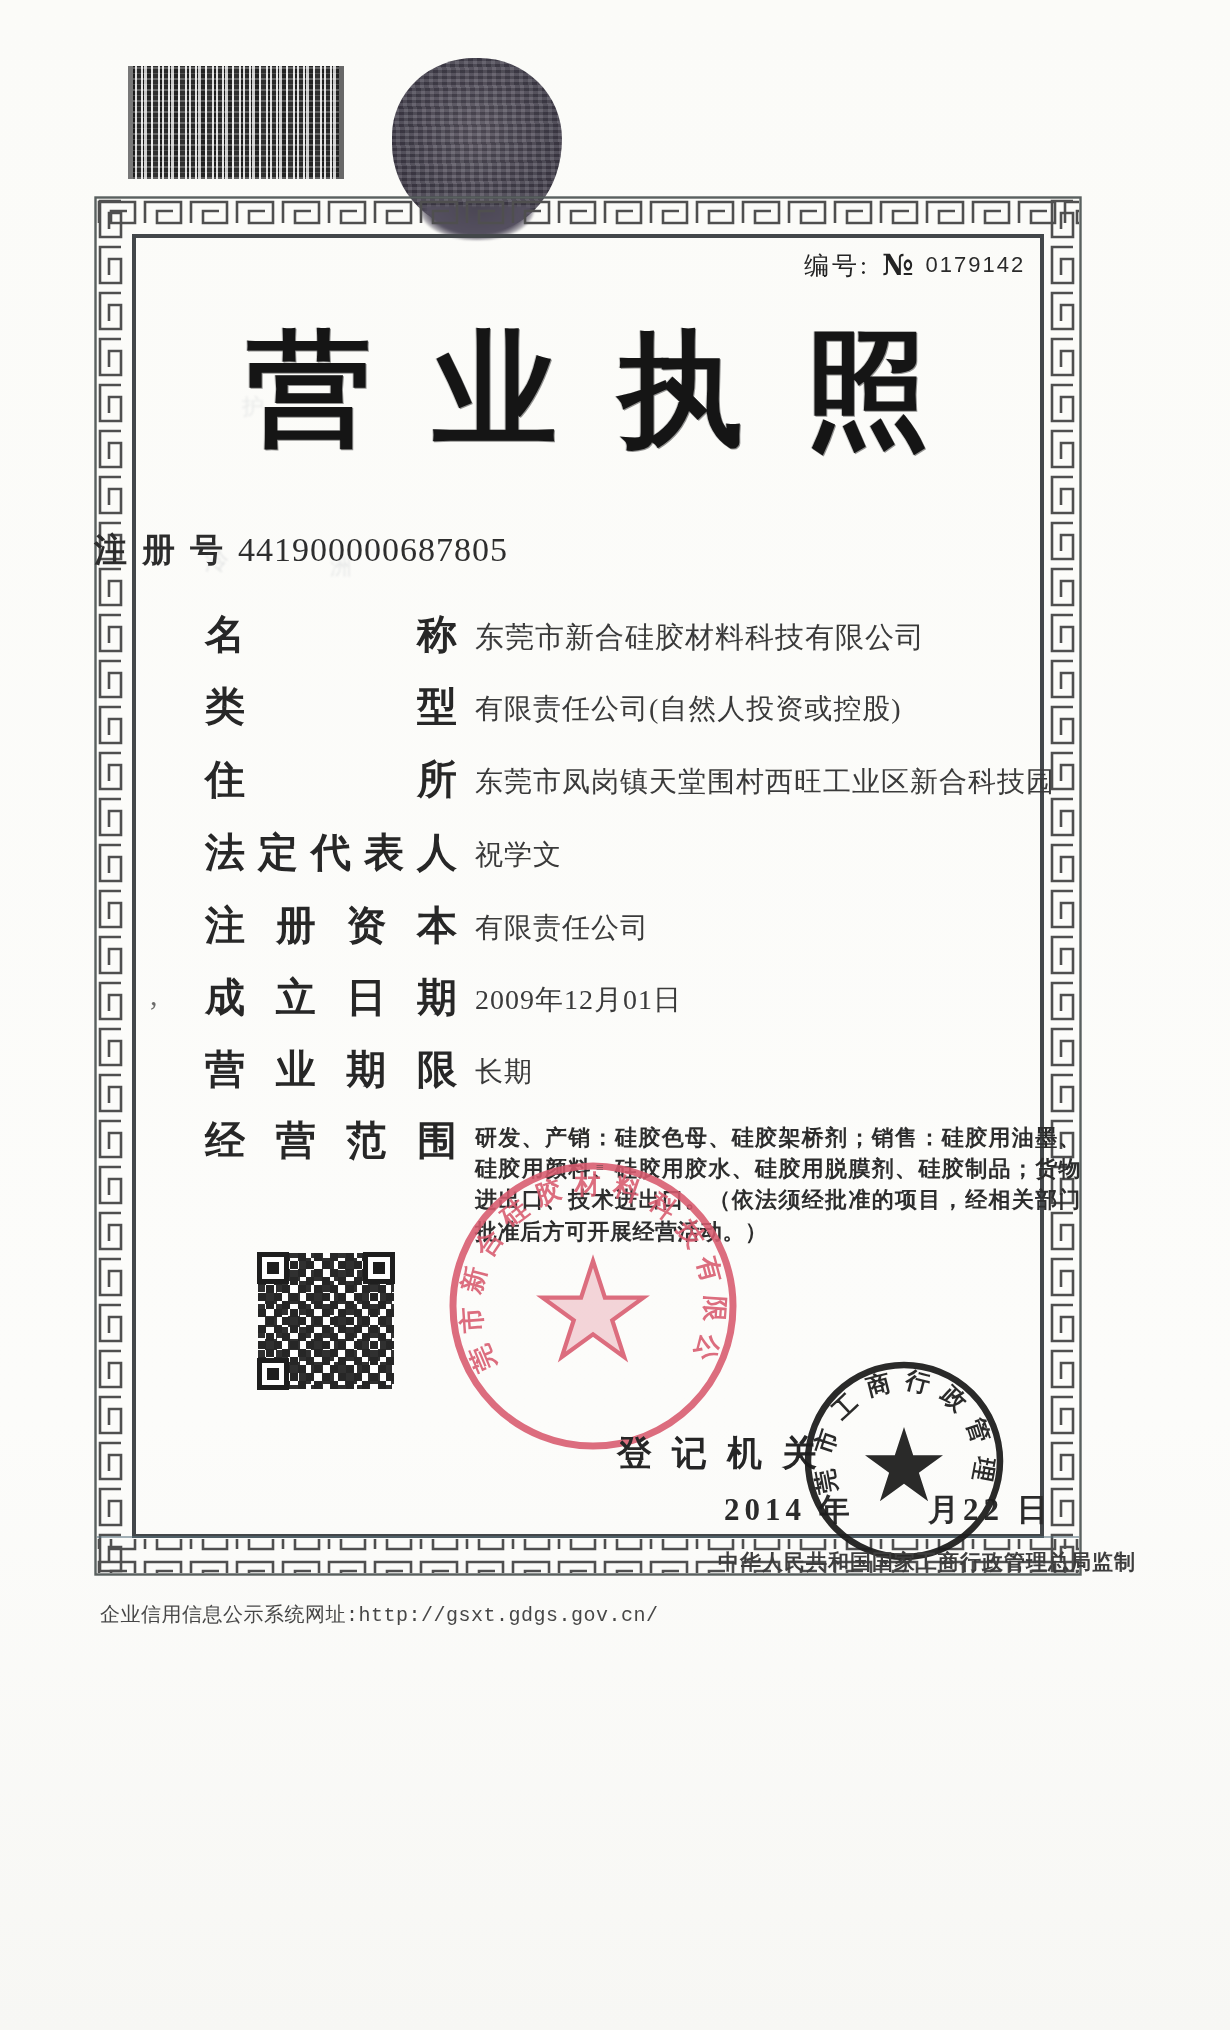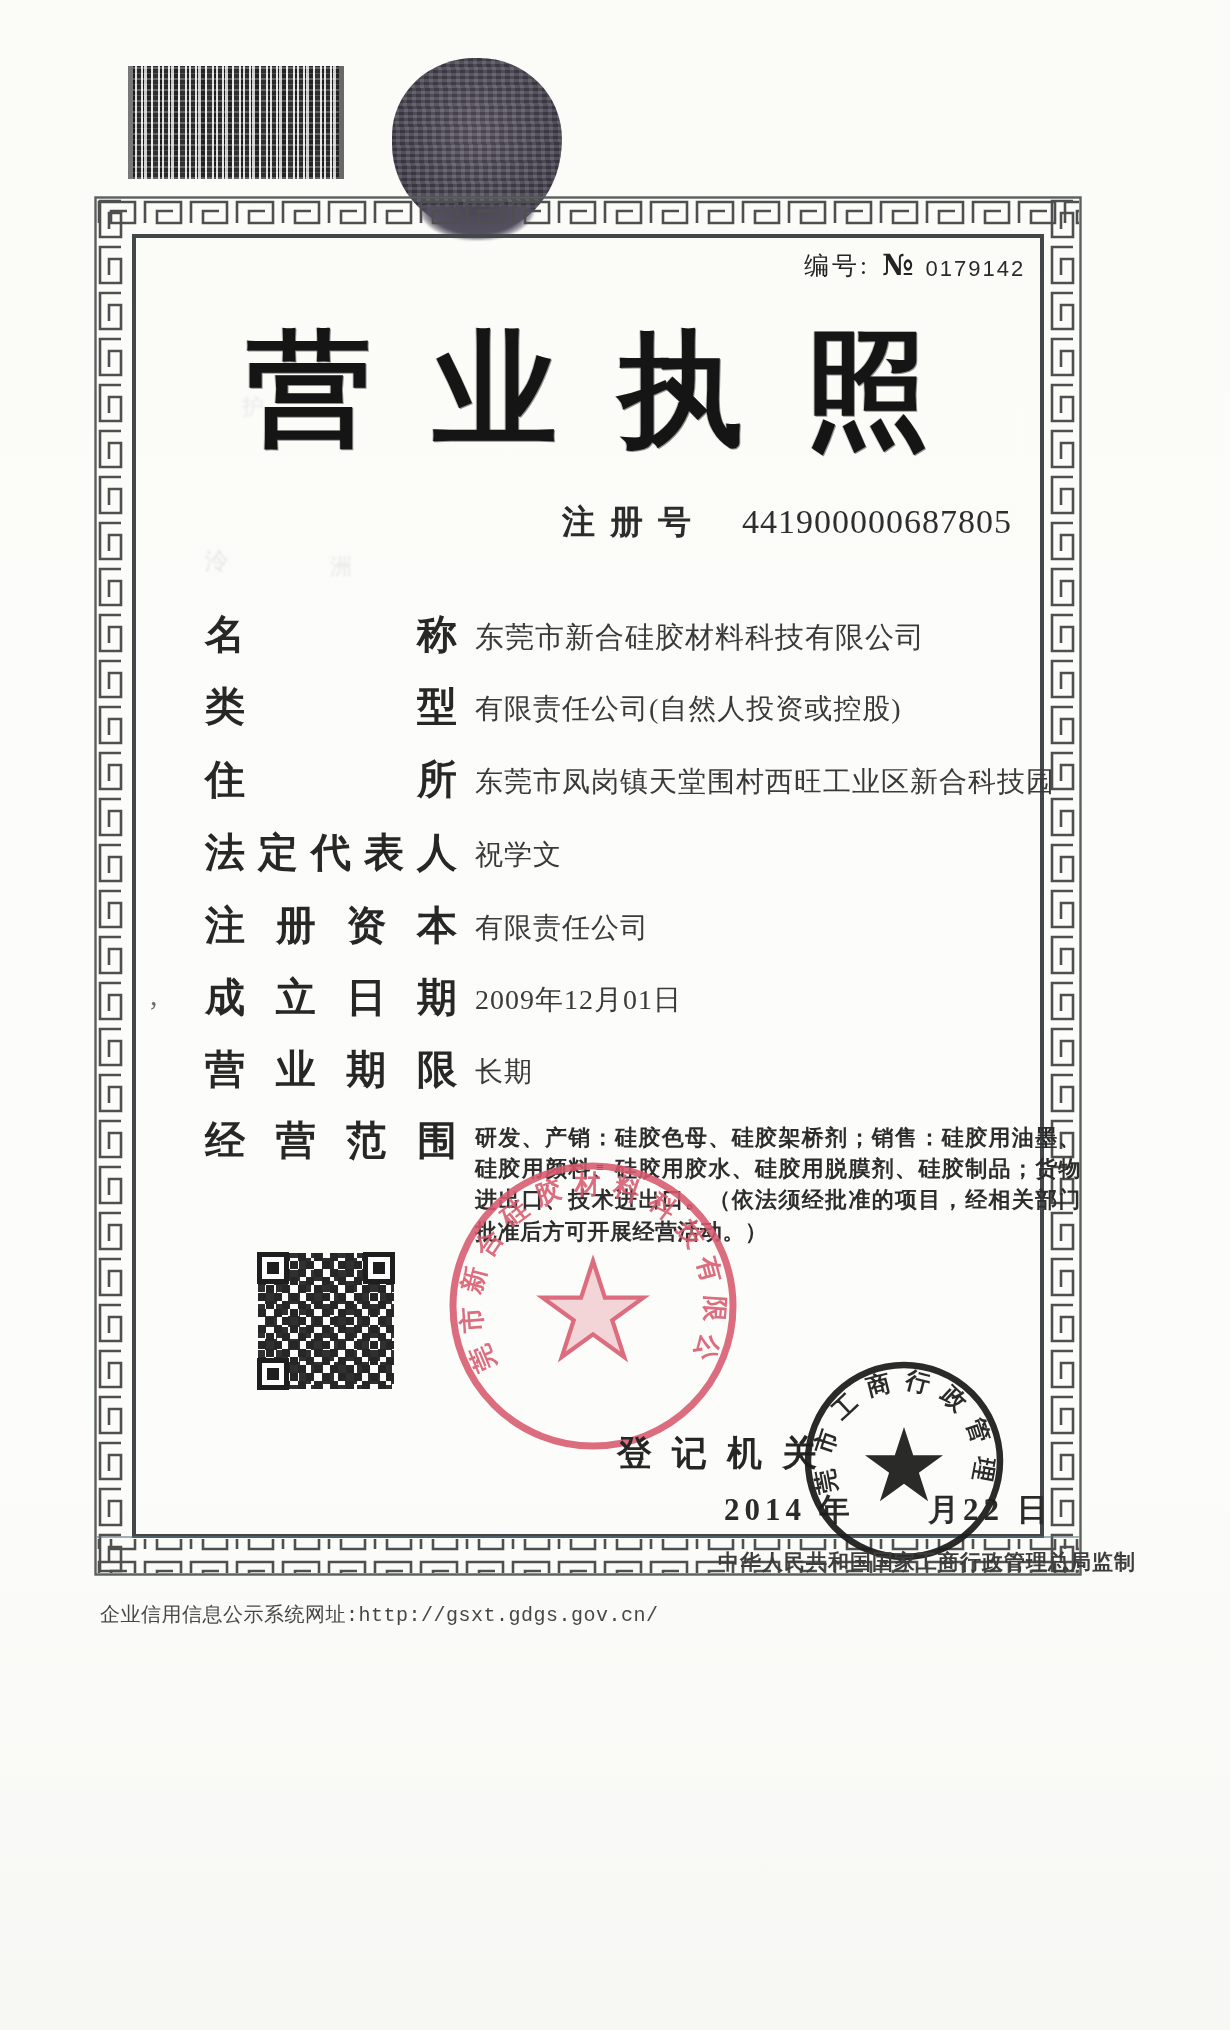--- a/index.html
+++ b/index.html
@@ -33,34 +33,34 @@
     filter:blur(.5px);
   }
   .emblem:after{
     content:""; position:absolute; left:28px; bottom:-8px; width:114px; height:34px;
     background:radial-gradient(ellipse at 50% 0%, #4a4653 0%, #555060 60%, transparent 78%);
     border-radius:0 0 48% 48%/0 0 90% 90%; filter:blur(1px);
   }
   
   .borderSvg{position:absolute; left:94px; top:196px;}
   
-  .serial{position:absolute; left:804px; top:248px; display:flex; align-items:flex-end; gap:12px; color:#242424;}
+  .serial{position:absolute; left:804px; top:248px; display:flex; align-items:center; gap:12px; color:#242424;}
   .serial .lab{font-size:25px; letter-spacing:3px; font-family:"Liberation Serif",serif;}
   .serial .no{font-size:29px; font-weight:bold; font-family:"DejaVu Serif",serif;}
   .serial .num{font-size:22px; letter-spacing:2px; font-family:Liberation Sans, sans-serif; color:#2a2a2a;}
   
   .title{
     position:absolute; left:94px; top:308px; width:988px;
     text-align:center; font-size:124px; font-weight:900; color:#151515;
     letter-spacing:62px; padding-left:62px; box-sizing:border-box;
     text-shadow:1px 1px 0 rgba(60,60,60,.55), -1px 0 0 rgba(90,90,90,.3);
     font-family:"Liberation Sans",sans-serif;
   }
   
-  .regline{position:absolute; left:94px; top:500px; width:918px; display:flex; justify-content:flex-end; align-items:baseline; gap:36px;}
+  .regline{position:absolute; left:94px; top:528px; width:918px; display:flex; align-items:baseline; }
   .regline .rlab{font-size:33px; font-weight:600; letter-spacing:15px; color:#2c2c2c;}
   .regline .rnum{font-size:34px; font-family:Liberation Serif, serif; color:#2e2e2e; letter-spacing:1px;}
   
   .row{position:absolute; left:205px; width:880px; display:flex; align-items:flex-start;}
   .flabel{
     display:flex; justify-content:space-between; width:252px; flex:0 0 252px;
     font-size:40px; font-weight:600; color:#272727; line-height:1.15;
   }
   .fvalue{margin-left:18px; margin-top:9px; font-size:28px; font-weight:500; color:#3a3a3a; letter-spacing:1px; line-height:1.15;}
   .fvalue.big{font-size:29px;}

